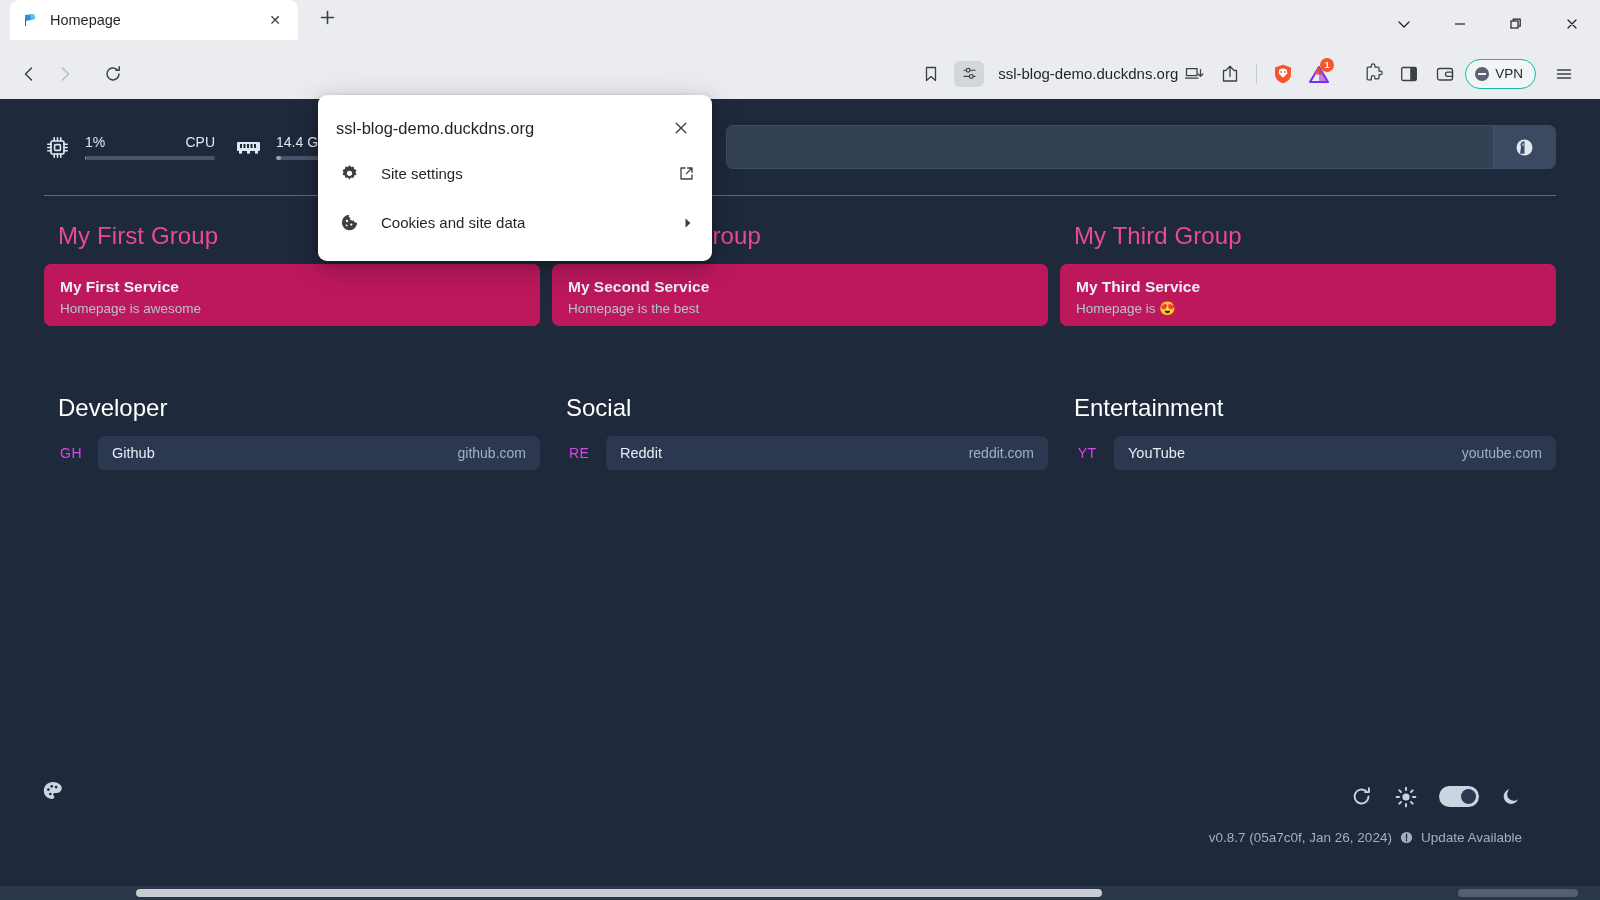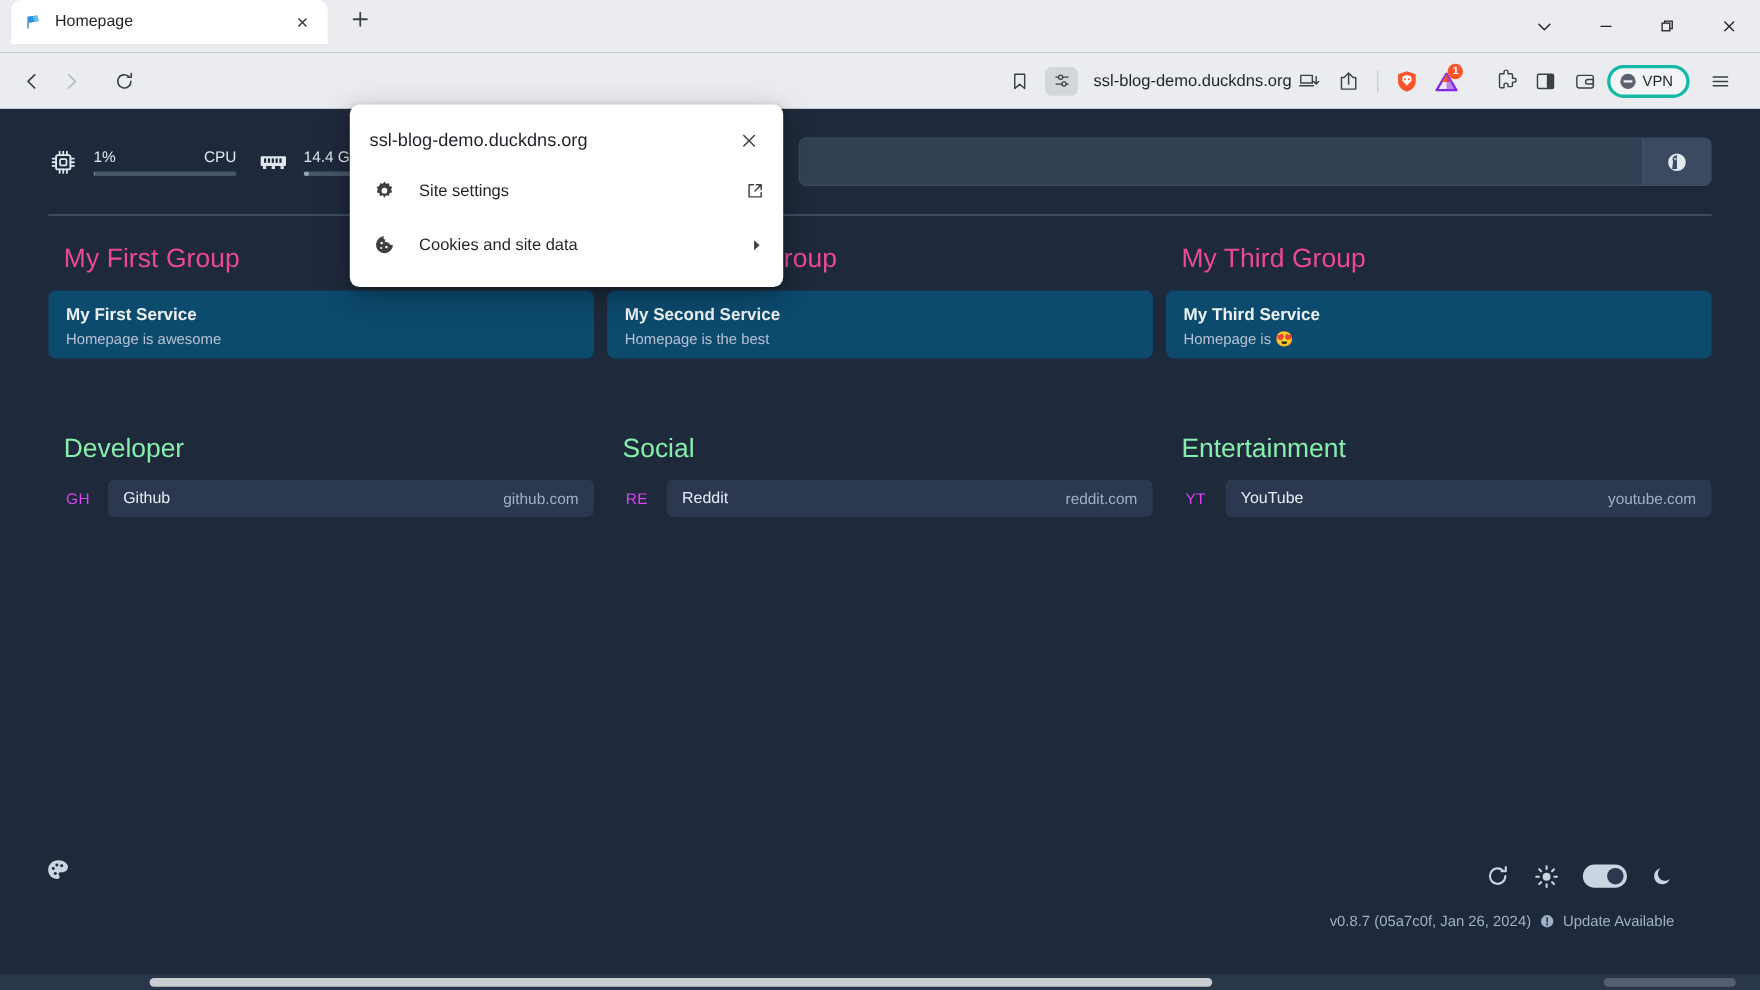--- a/index.html
+++ b/index.html
@@ -95,21 +95,21 @@
   }
   .vdiv { width: 1px; height: 20px; background: #c4c7cb; margin: 0 6px; }
   .badge {
     position: absolute; top: 0px; right: 1px;
     min-width: 14px; height: 14px; border-radius: 7px;
     background: #fb542b; color: #fff; font-size: 9.5px;
     display: flex; align-items: center; justify-content: center;
     padding: 0 3px; font-weight: 700;
   }
   .vpn-pill {
-    height: 30px; border: 3px solid #14b8a6; border-radius: 15px;
+    height: 30px; border: 1px solid #14b8a6; border-radius: 15px;
     display: flex; align-items: center; gap: 6px;
     padding: 0 12px 0 9px; cursor: pointer; background: #f3f4f6;
   }
   .vpn-dot {
     width: 14px; height: 14px; border-radius: 50%;
     background: #5c6370; position: relative;
   }
   .vpn-dot::after {
     content: ''; position: absolute; left: 3px; top: 6px;
     width: 8px; height: 2px; background: #f3f4f6;
@@ -177,34 +177,34 @@
 
   .grid3 {
     display: grid; grid-template-columns: repeat(3, 1fr);
     column-gap: 12px;
   }
   .group-title {
     font-size: 24px; font-weight: 400; color: #ec4899;
     margin: 0 0 14px 14px; letter-spacing: .1px;
   }
   .service-card {
-    background: #0c4a6e; border-radius: 7px;
+    background: #be185d; border-radius: 7px;
     padding: 13px 16px 16px 16px; height: 62px;
   }
   .service-name {
     font-size: 15.5px; font-weight: 700; color: #eef2f7;
     line-height: 1.35;
   }
   .service-desc {
     font-size: 13.5px; color: #b6c2d4; line-height: 1.4; margin-top: 2px;
   }
 
   .bookmarks-section { margin-top: 68px; }
   .bm-title {
-    font-size: 24px; font-weight: 400; color: #86efac;
+    font-size: 24px; font-weight: 400; color: #ffffff;
     margin: 0 0 14px 14px;
   }
   .bm-row {
     display: flex; align-items: stretch; height: 34px;
     border-radius: 6px; overflow: hidden; cursor: pointer;
   }
   .bm-abbr {
     width: 54px; flex: 0 0 54px;
     display: flex; align-items: center; justify-content: center;
     font-size: 14px; color: #d946ef; letter-spacing: .4px;

